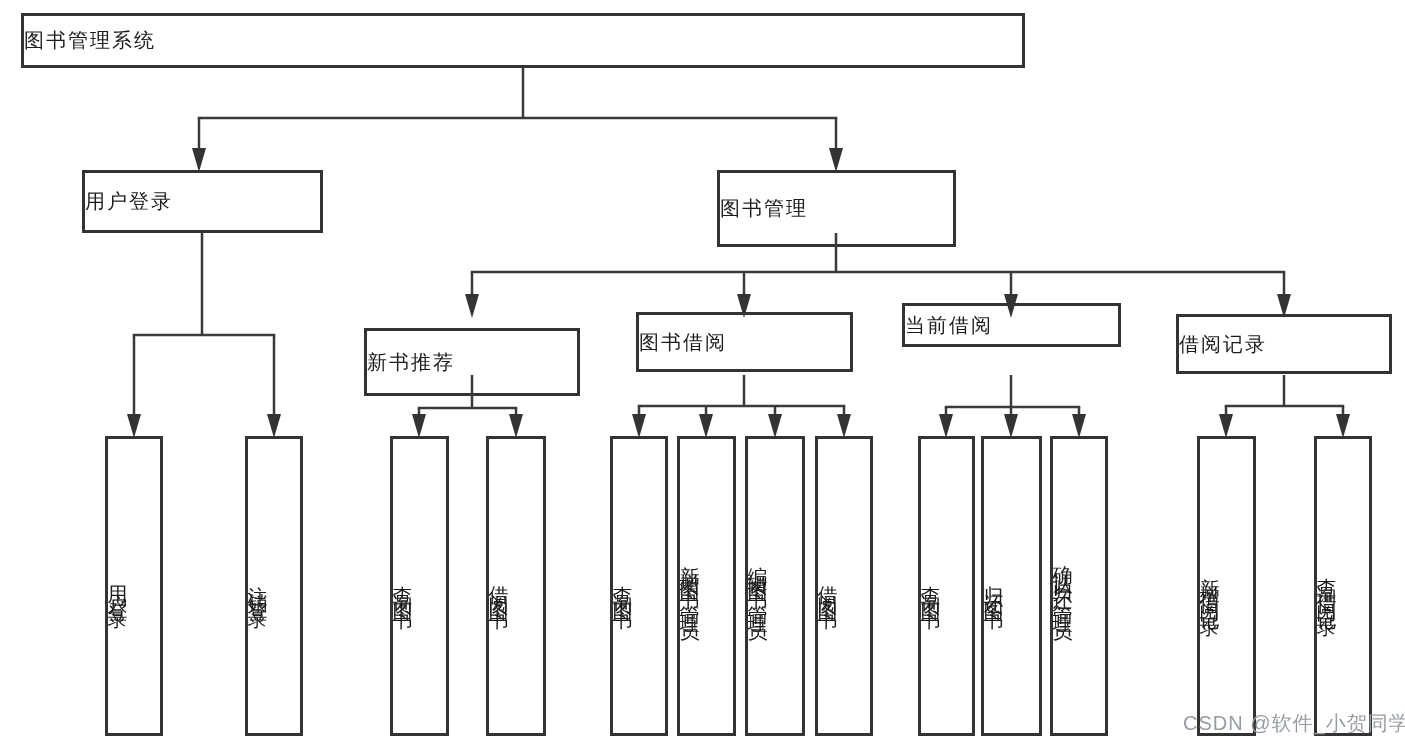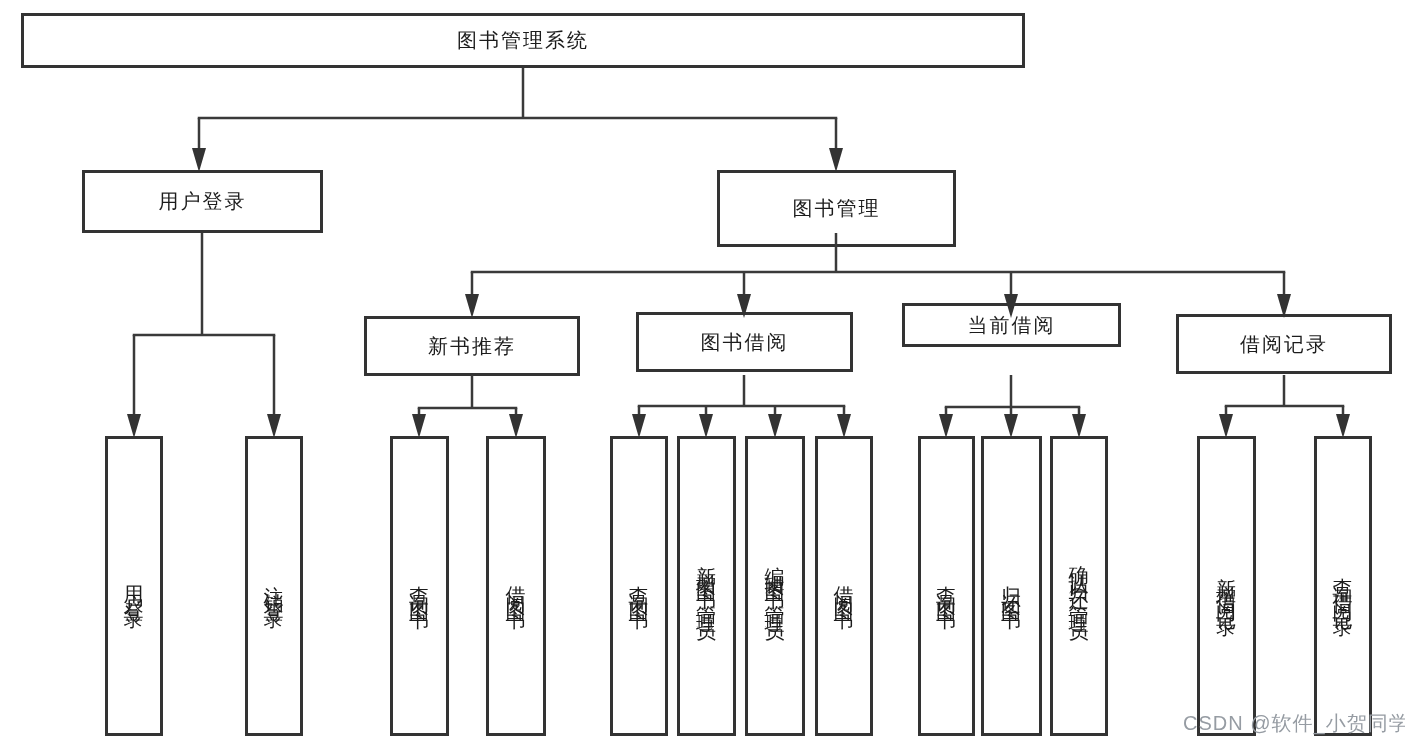--- a/index.html
+++ b/index.html
@@ -6,21 +6,21 @@
   .stage{
     position:relative;width:1405px;height:747px;background:#ffffff;
     font-family:"Liberation Sans",sans-serif;overflow:hidden;
   }
   .lines{position:absolute;left:0;top:0;z-index:2;pointer-events:none;}
   .lines line{stroke:#3a3a3a;stroke-width:2.5;}
   .lines polygon{fill:#333333;stroke:none;}
   .box{
     position:absolute;box-sizing:border-box;background:#ffffff;
     border:3px solid #333333;color:#1c1c1c;z-index:1;
-    display:flex;align-items:center;justify-content:center;text-align:center;
+    display:flex;align-items:center;justify-content:flex-start;text-align:center;
   }
   .box.h span{font-size:20px;letter-spacing:2px;white-space:nowrap;}
   .box.v span{
     writing-mode:vertical-rl;text-orientation:mixed;
     font-size:20px;letter-spacing:8px;line-height:1;
   }
   .watermark{
     position:absolute;z-index:3;color:#969ca3;font-size:20px;
     letter-spacing:1px;white-space:nowrap;pointer-events:none;
   }
@@ -103,21 +103,21 @@
     <span>图书管理系统</span>
   </div>
 
   <div class="box h" style="left:82px;top:170px;width:241px;height:63px">
     <span>用户登录</span>
   </div>
   <div class="box h" style="left:717px;top:170px;width:239px;height:77px">
     <span>图书管理</span>
   </div>
 
-  <div class="box h" style="left:364px;top:316px;width:216px;height:60px">
+  <div class="box h" style="left:364px;top:328px;width:216px;height:68px">
     <span>新书推荐</span>
   </div>
   <div class="box h" style="left:636px;top:312px;width:217px;height:60px">
     <span>图书借阅</span>
   </div>
   <div class="box h" style="left:902px;top:303px;width:219px;height:44px">
     <span>当前借阅</span>
   </div>
   <div class="box h" style="left:1176px;top:314px;width:216px;height:60px">
     <span>借阅记录</span>

